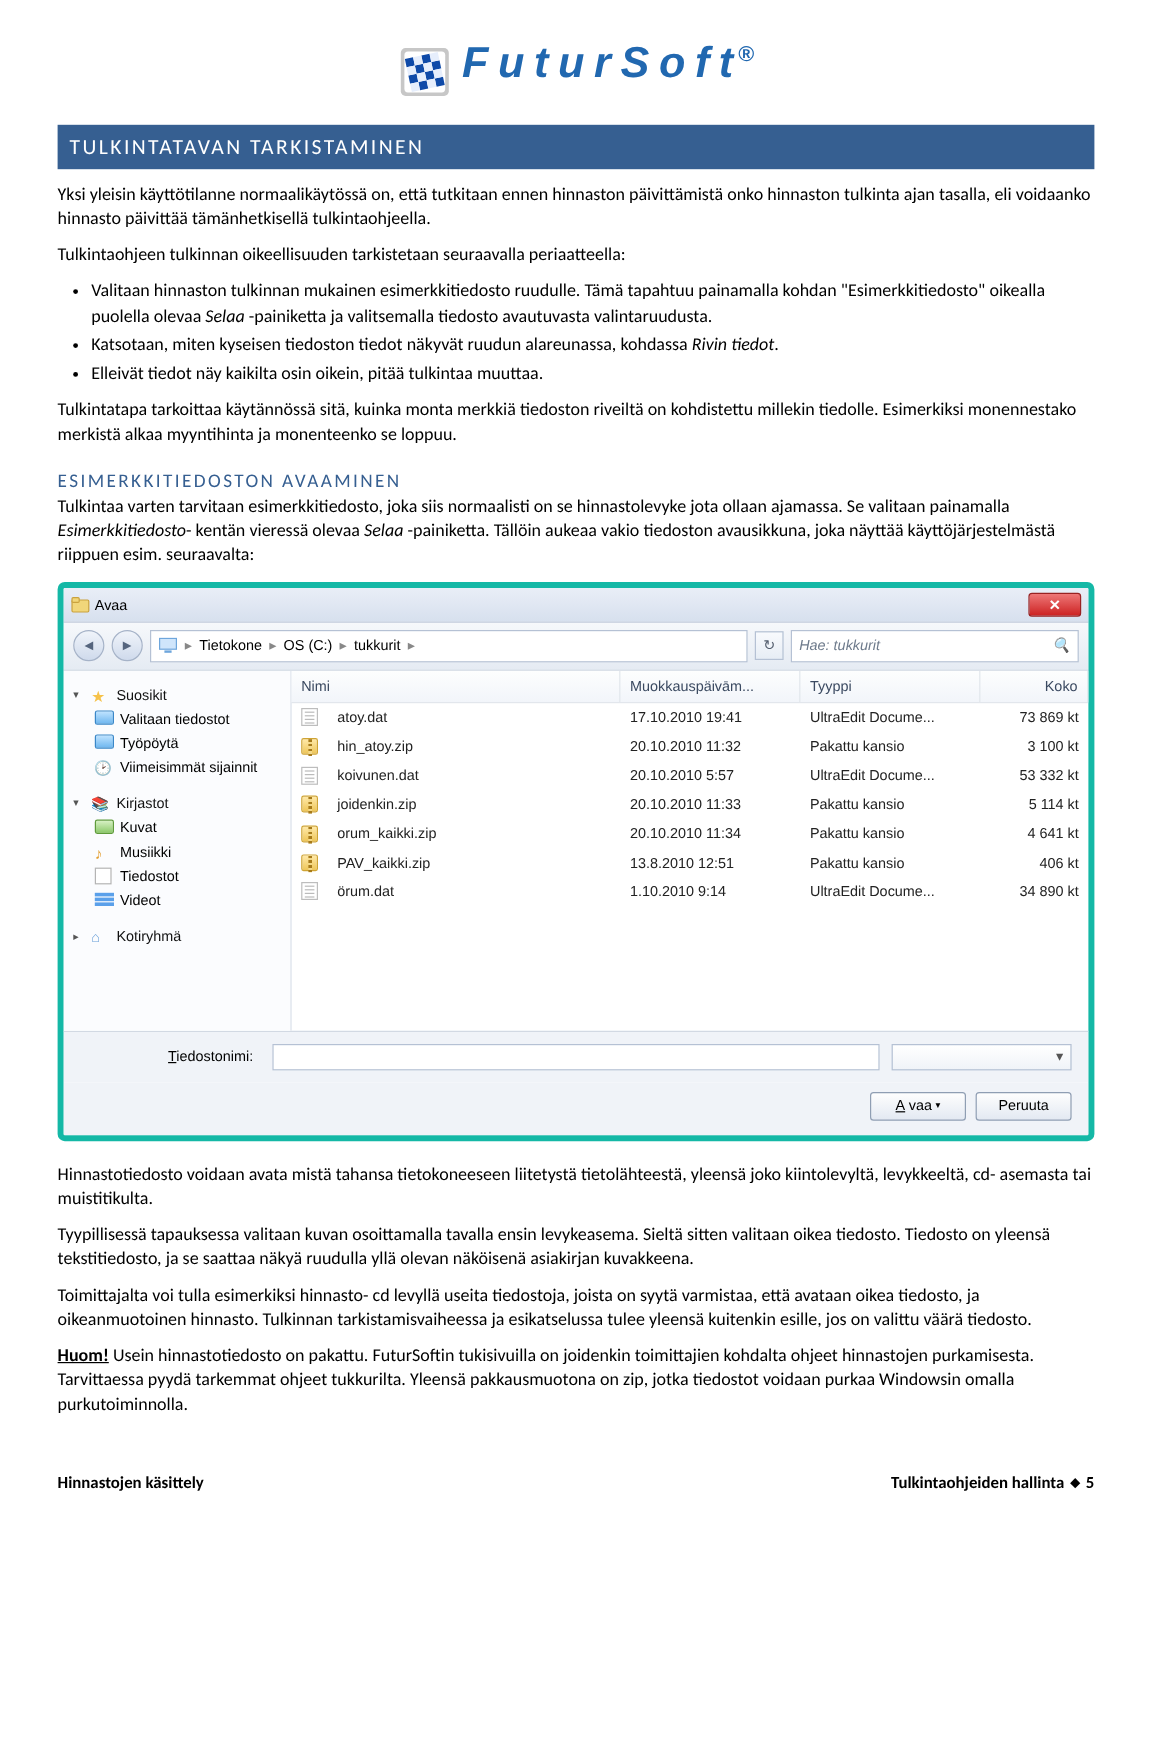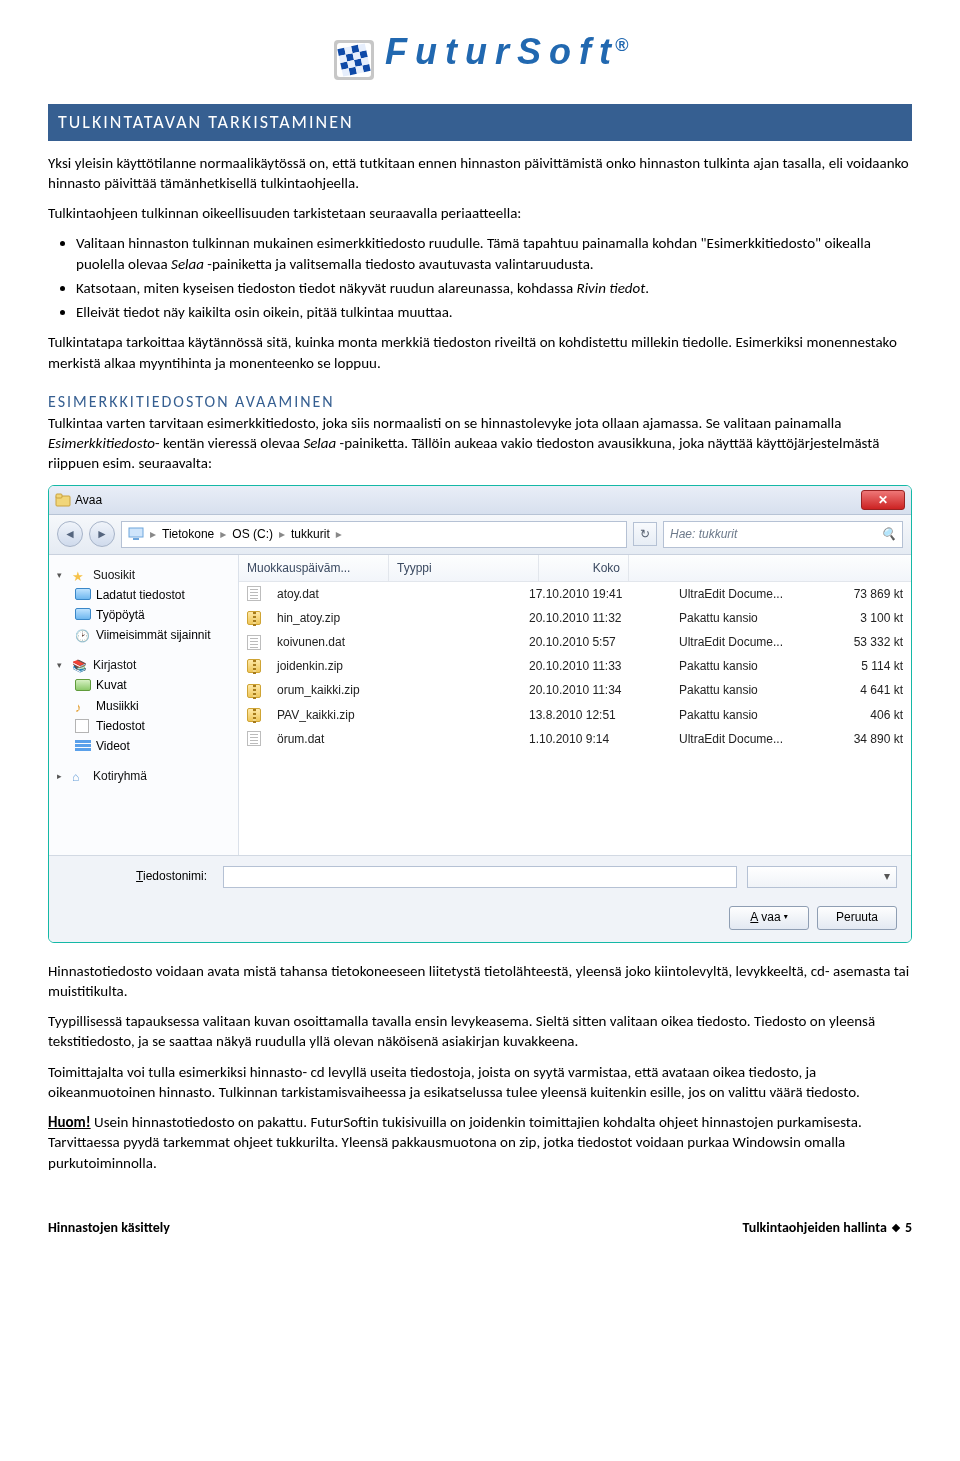--- a/index.html
+++ b/index.html
@@ -41,21 +41,21 @@
     letter-spacing: 2px;
     margin: 18px 0 0 0;
   }
   p { margin: 0 0 10px 0; }
   ul.bul { list-style: disc; margin: 0 0 10px 28px; }
   ul.bul li { margin-bottom: 4px; }
   em { font-style: italic; }
   strong { font-weight: bold; }
   
   .open-dialog {
-    border: 1px solid #14b8a6;
+    border: 5px solid #14b8a6;
     border-radius: 6px;
     overflow: hidden;
     margin: 12px 0 18px 0;
     font-family: "Segoe UI", Tahoma, sans-serif;
     font-size: 12px;
     background: #fff;
   }
   .dlg-titlebar {
     background: linear-gradient(#e9eef7, #d7e0ee);
     border-bottom: 1px solid #b7c3d5;
@@ -313,21 +313,21 @@
     <div class="sidebar">
       <div class="side-item group">
           <span class="tri">▾</span>
           <span class="side-ic ic-star">★</span>
           <span>Suosikit</span>
         </div>
       <div class="side-item child">
           <span class="side-ic">
             <span class="ic-blue" style="display:block"></span>
           </span>
-          <span>Ladatut tiedostot</span>
+          <span>Valitaan tiedostot</span>
         </div>
       <div class="side-item child">
           <span class="side-ic">
             <span class="ic-blue" style="display:block"></span>
           </span>
           <span>Työpöytä</span>
         </div>
       <div class="side-item child">
           <span class="side-ic ic-lib">🕑</span>
           <span>Viimeisimmät sijainnit</span>
@@ -365,20 +365,21 @@
 
       <div class="side-item group" style="margin-top:10px">
           <span class="tri">▸</span>
           <span class="side-ic" style="color:#6aa0d8">⌂</span>
           <span>Kotiryhmä</span>
         </div>
     </div>
 
     <div class="filelist">
       <div class="cols">
+        <div class="col-name">Nimi</div>
         <div class="col-date">Muokkauspäivām...</div>
         <div class="col-type">Tyyppi</div>
         <div class="col-size">Koko</div>
       </div>
       <div class="rows" id="file-rows">
           <div class="file-row">
             <div class="f-name">
               <span class="ic-txt"></span>
               <span>atoy.dat</span>
             </div>

